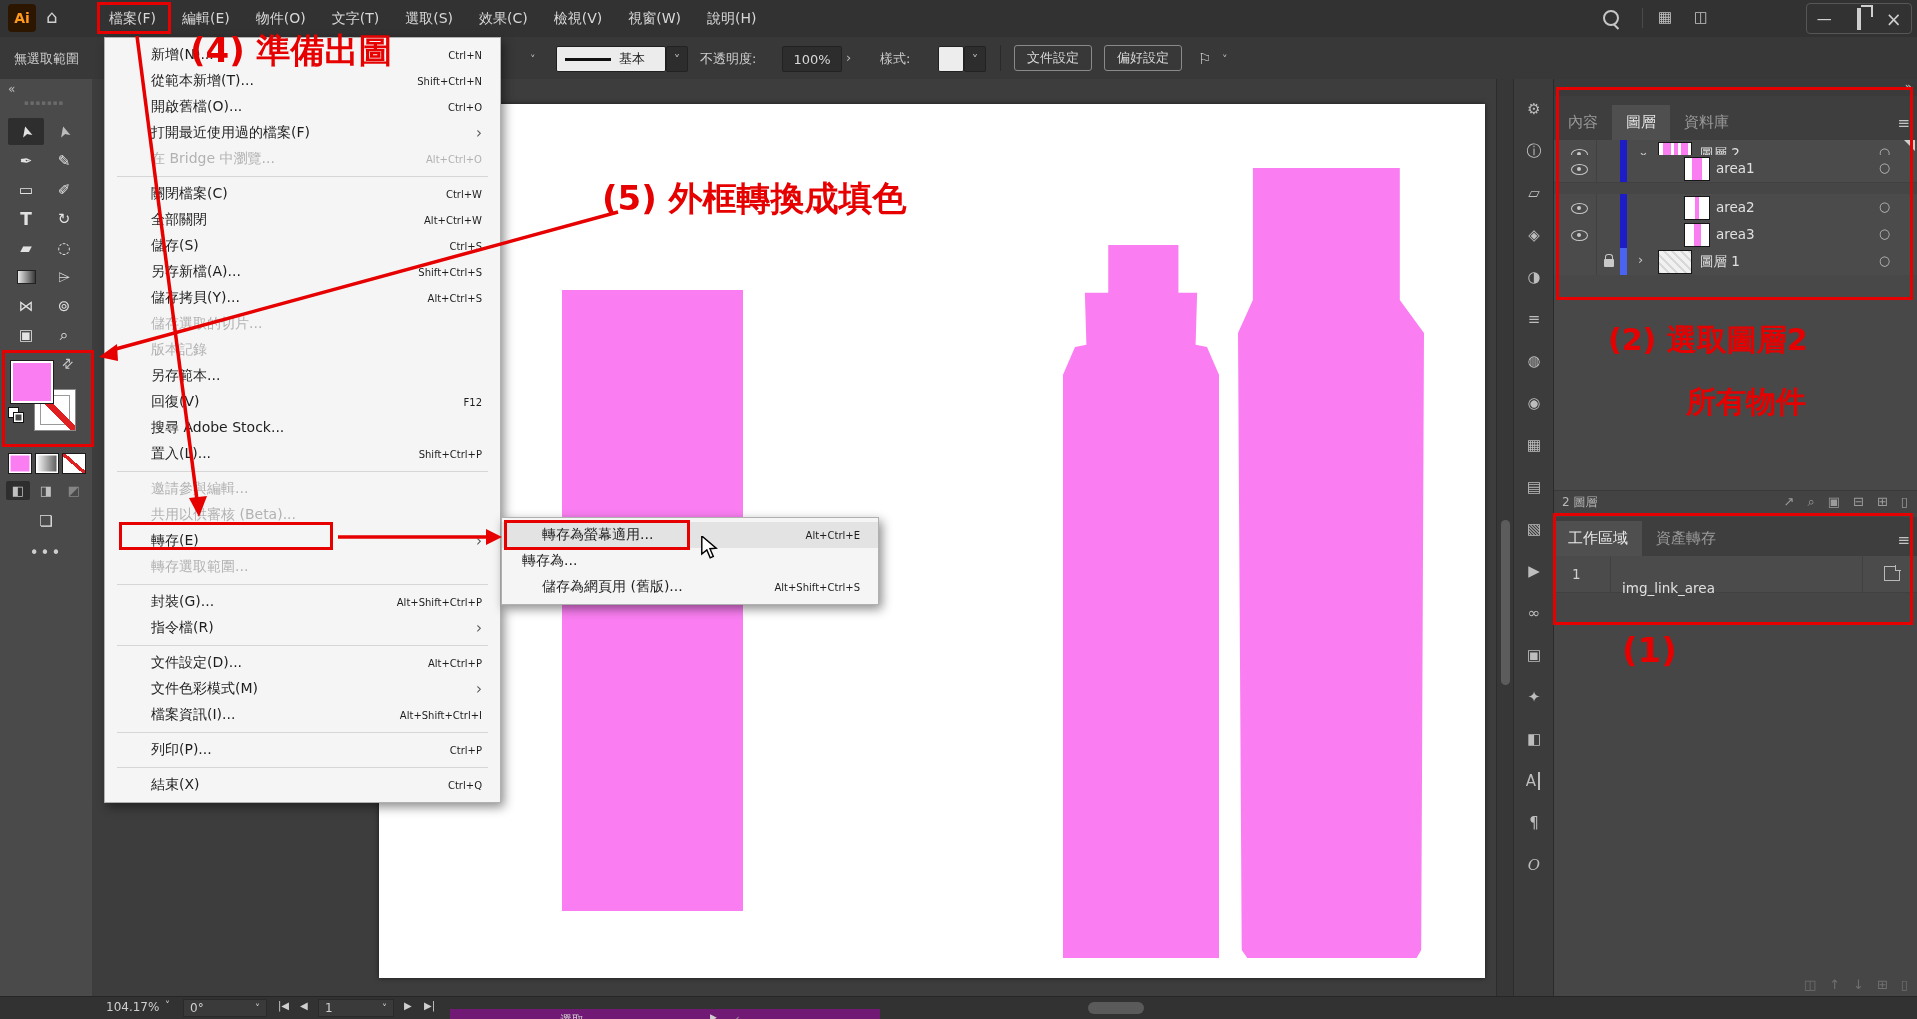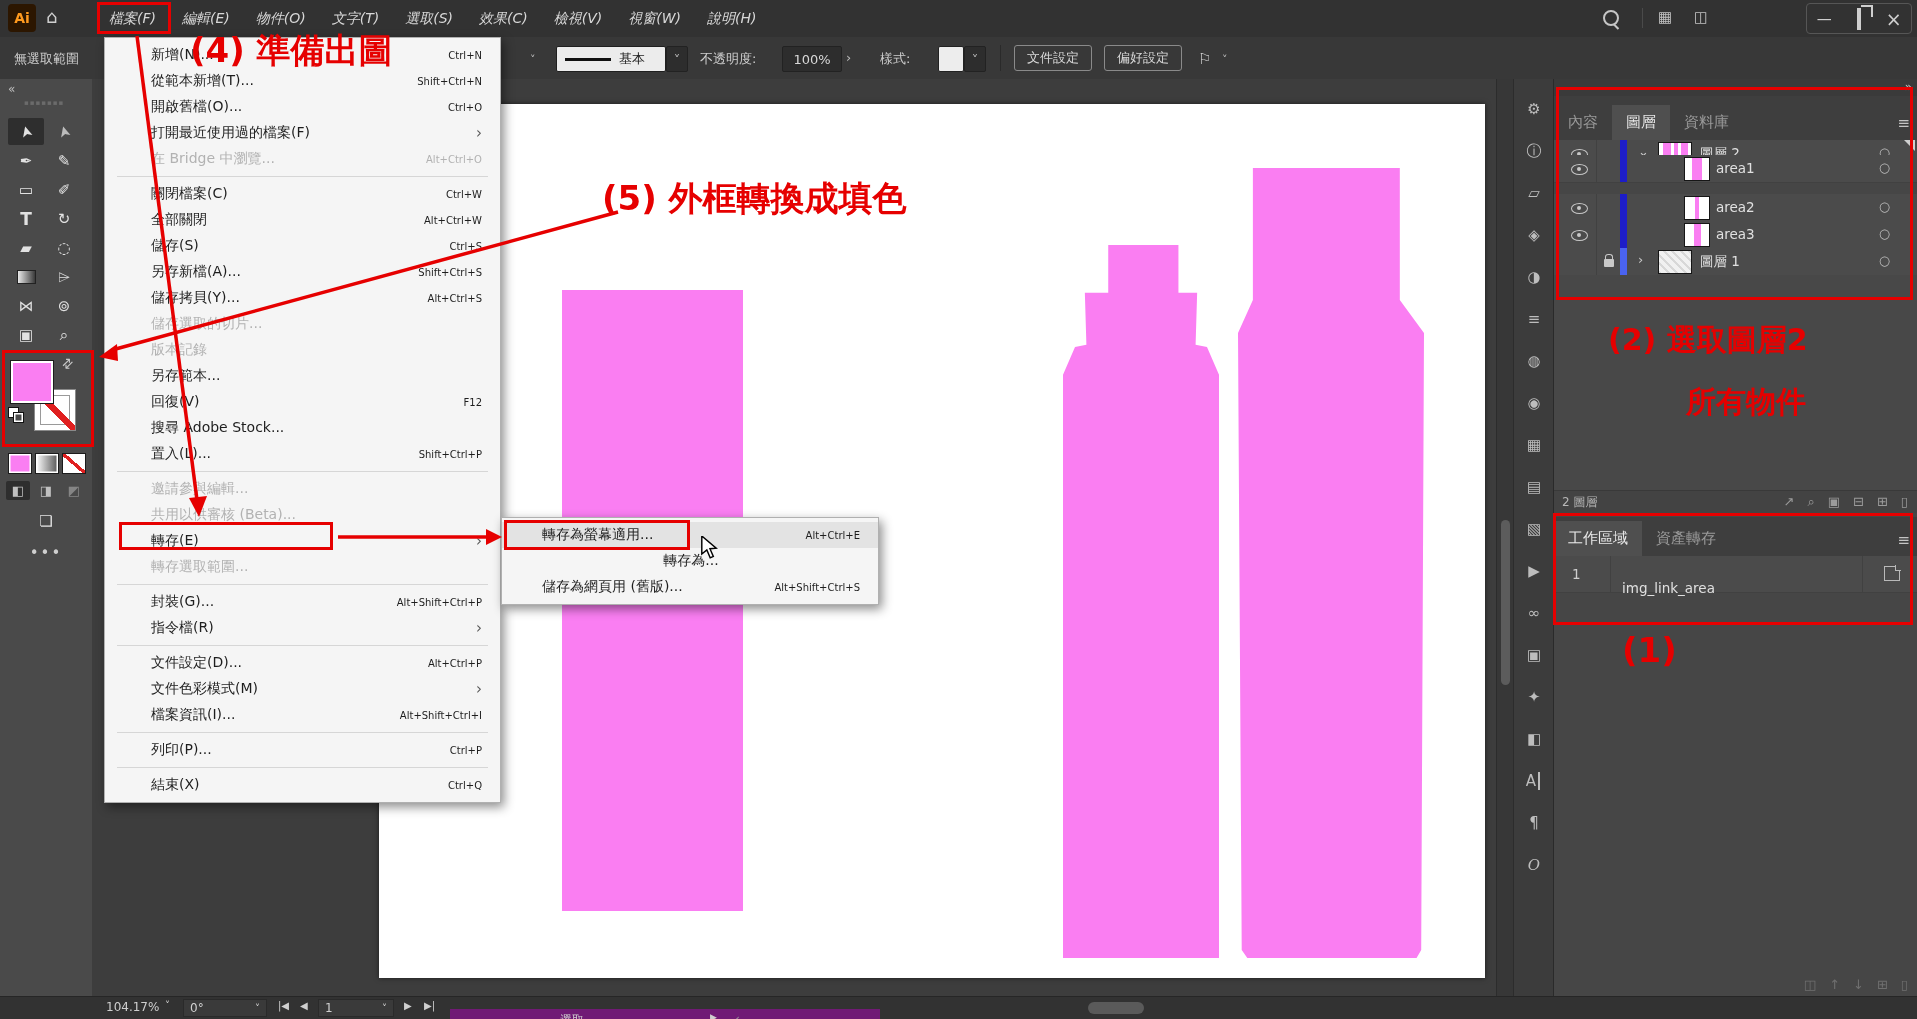--- a/index.html
+++ b/index.html
@@ -5,21 +5,21 @@
   :root{ --red:#e60000; --pink:#fa7ef2; --panel:#464646; --row:#4b4b4b; --txt:#d6d6d6; --dim:#9a9a9a; }
   html,body{margin:0;padding:0;background:#1d1d1d;}
   #app{position:relative;width:1917px;height:1019px;overflow:hidden;background:#323232;
        font-family:"DejaVu Sans","Liberation Sans",sans-serif;color:var(--txt);font-size:14px;}
   
   .menubar{position:absolute;left:0;top:0;width:100%;height:37px;background:#323232;border-bottom:1px solid #262626;}
   .ai-logo{position:absolute;left:8px;top:4px;width:28px;height:28px;background:#2c1600;color:#ff9a1e;font-weight:bold;
            font-size:14px;display:flex;align-items:center;justify-content:center;border-radius:4px;}
   .home{position:absolute;left:46px;top:6px;font-size:18px;color:#cfcfcf;}
   .menus{position:absolute;left:96px;top:0;height:37px;display:flex;align-items:center;}
-  .menu-item{padding:0 13px;line-height:37px;color:#d8d8d8;cursor:default;white-space:nowrap;font-style:italic;}
+  .menu-item{padding:0 13px;line-height:37px;color:#d8d8d8;cursor:default;white-space:nowrap;}
   .search-ico{position:absolute;left:1603px;top:10px;width:12px;height:12px;border:2px solid #c6c6c6;border-radius:50%;}
   .search-ico::after{content:"";position:absolute;left:10px;top:11px;width:2px;height:7px;background:#c6c6c6;transform:rotate(-45deg);}
   .mb-divider{position:absolute;left:1642px;top:8px;width:1px;height:20px;background:#4a4a4a;}
   .ws-icon{position:absolute;top:8px;font-size:15px;color:#c0c0c0;}
   .winctl{position:absolute;right:5px;top:3px;width:104px;height:29px;border:1px solid #565656;border-radius:4px;
           display:flex;align-items:center;justify-content:space-around;}
   .winbtn{color:#cfcfcf;font-size:15px;width:30px;text-align:center;}
   .restore-ico{position:relative;width:10px;height:10px;border:2px solid #cfcfcf;margin:0 auto;}
   .restore-ico::before{content:"";position:absolute;left:2px;top:-5px;width:10px;height:10px;border:2px solid #cfcfcf;border-bottom:none;border-left:none;}
   
@@ -502,21 +502,21 @@
         <span>結束(X)</span>
         <span class="sc">Ctrl+Q</span>
       </div>
   </div>
 
   <div class="ddmenu" style="left:501px;top:517px;width:378px;z-index:25;">
     <div class="fm-item sub-hl" style="padding-left:40px;">
         <span>轉存為螢幕適用...</span>
         <span class="sc">Alt+Ctrl+E</span>
       </div>
-    <div class="fm-item" style="padding-left:20px;justify-content:center;">
+    <div class="fm-item" style="padding-left:20px;">
         <span>轉存為...</span>
       </div>
     <div class="fm-item" style="padding-left:40px;">
         <span>儲存為網頁用 (舊版)...</span>
         <span class="sc">Alt+Shift+Ctrl+S</span>
       </div>
   </div>
 
   <svg id="cursor" style="left:700px;top:536px;" width="18" height="24" viewBox="0 0 14 20">
     <polygon points="1,0 1,15 5.2,11.6 8,18.2 10.6,17 7.8,10.6 13,10.2" fill="#ffffff" stroke="#000000" stroke-width="1.2"></polygon>

